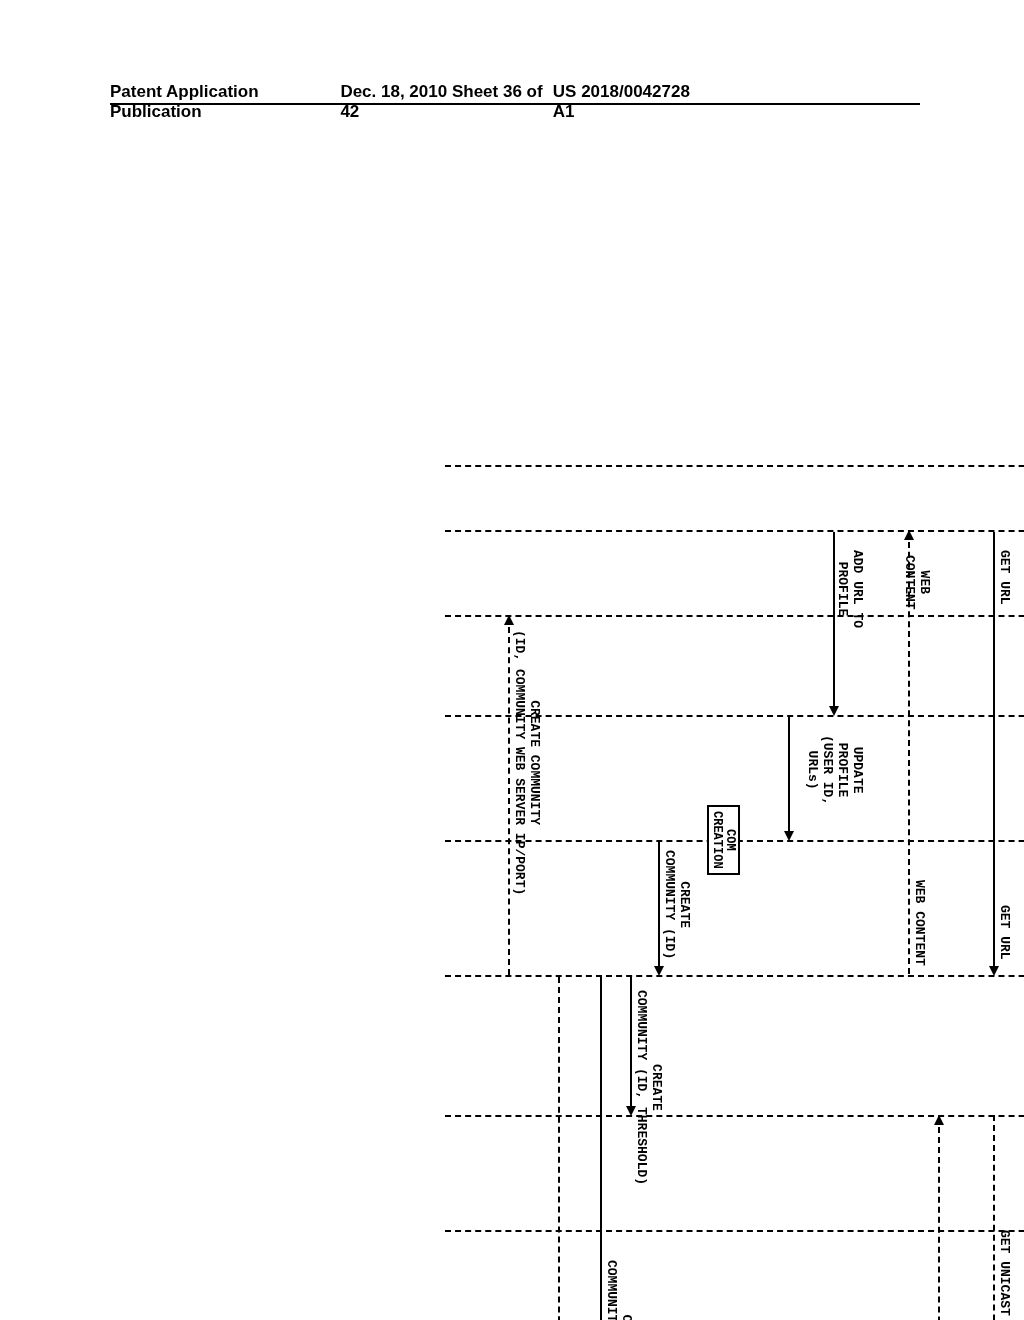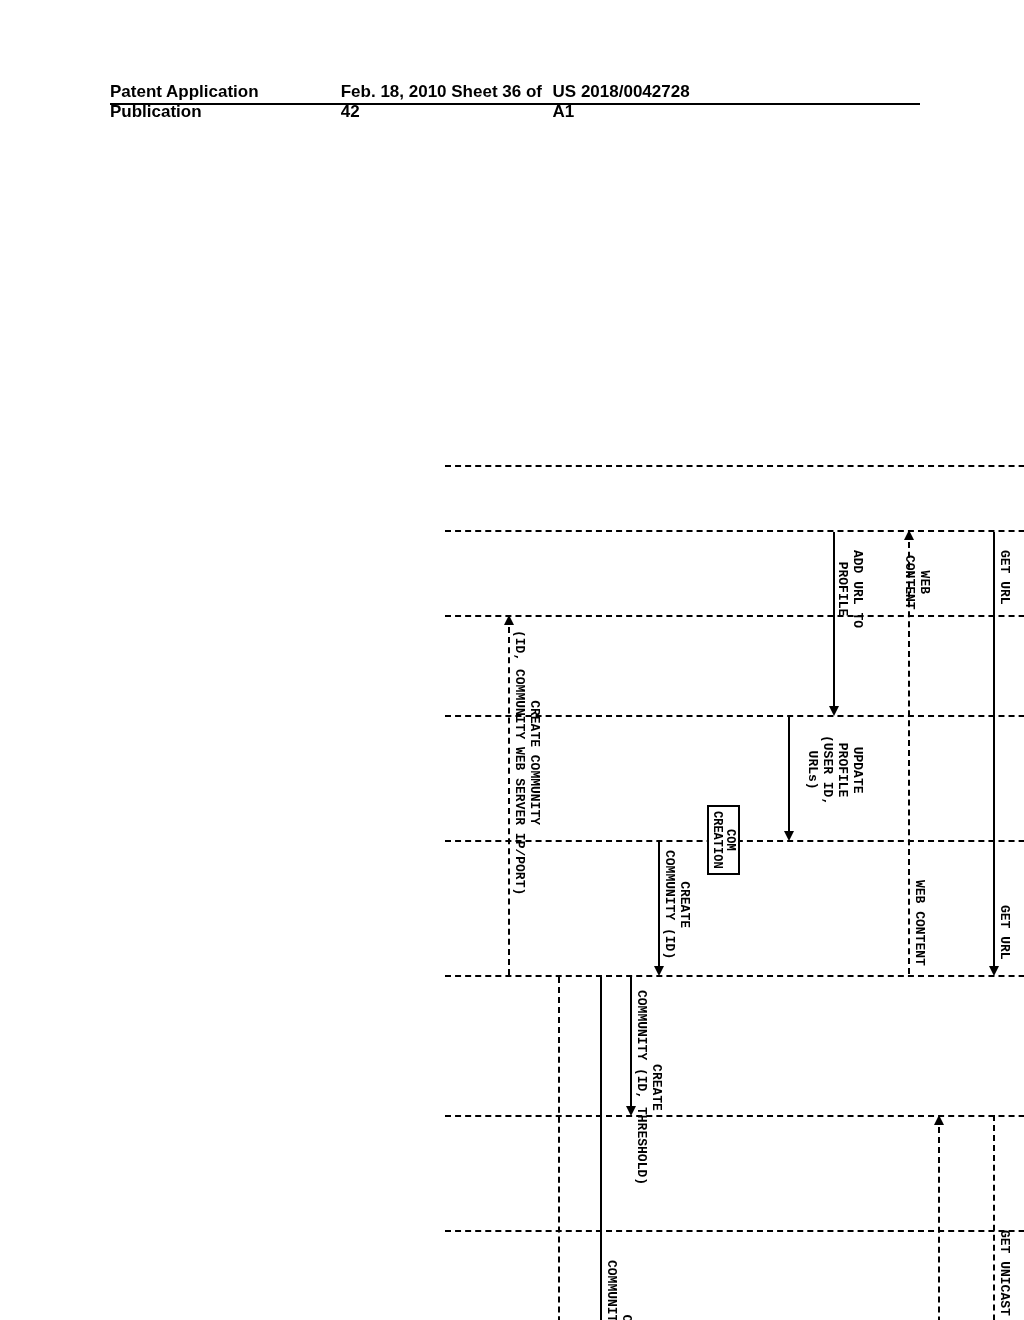--- a/index.html
+++ b/index.html
@@ -93,21 +93,21 @@
     padding: 2px 4px;
     background: #fff;
     line-height: 1.05;
   }
 </style>
 </head>
 <body>
 
 <div class="header">
   <span>Patent Application Publication</span>
-  <span>Feb. 18, 2010  Sheet 36 of 42</span>
+  <span>Dec. 18, 2010  Sheet 36 of 42</span>
   <span>US 2018/0042728 A1</span>
 </div>
 <div class="header-line"></div>
 
 <div class="diagram">
   <div class="inner">
 
     <div class="lifeline" style="left:15px"></div>
     <div class="lifeline" style="left:80px"></div>
     <div class="lifeline" style="left:165px"></div>

